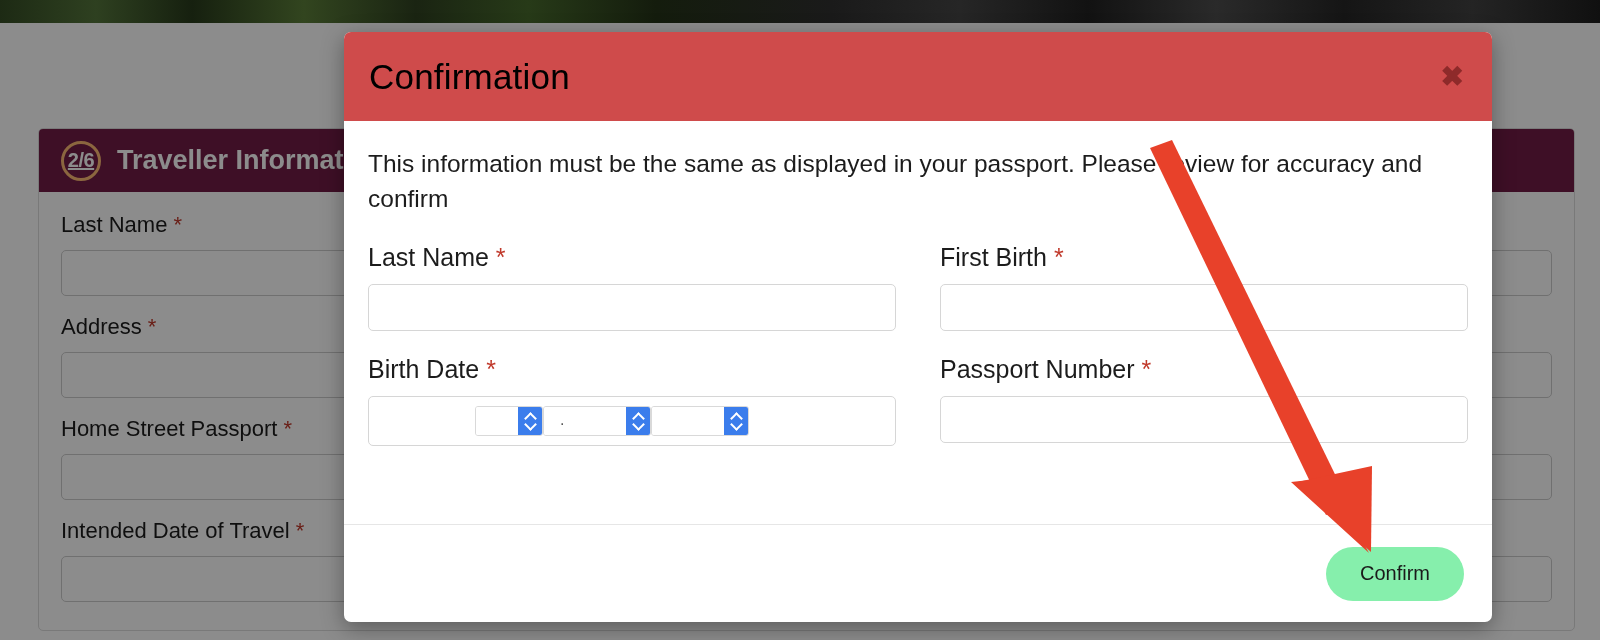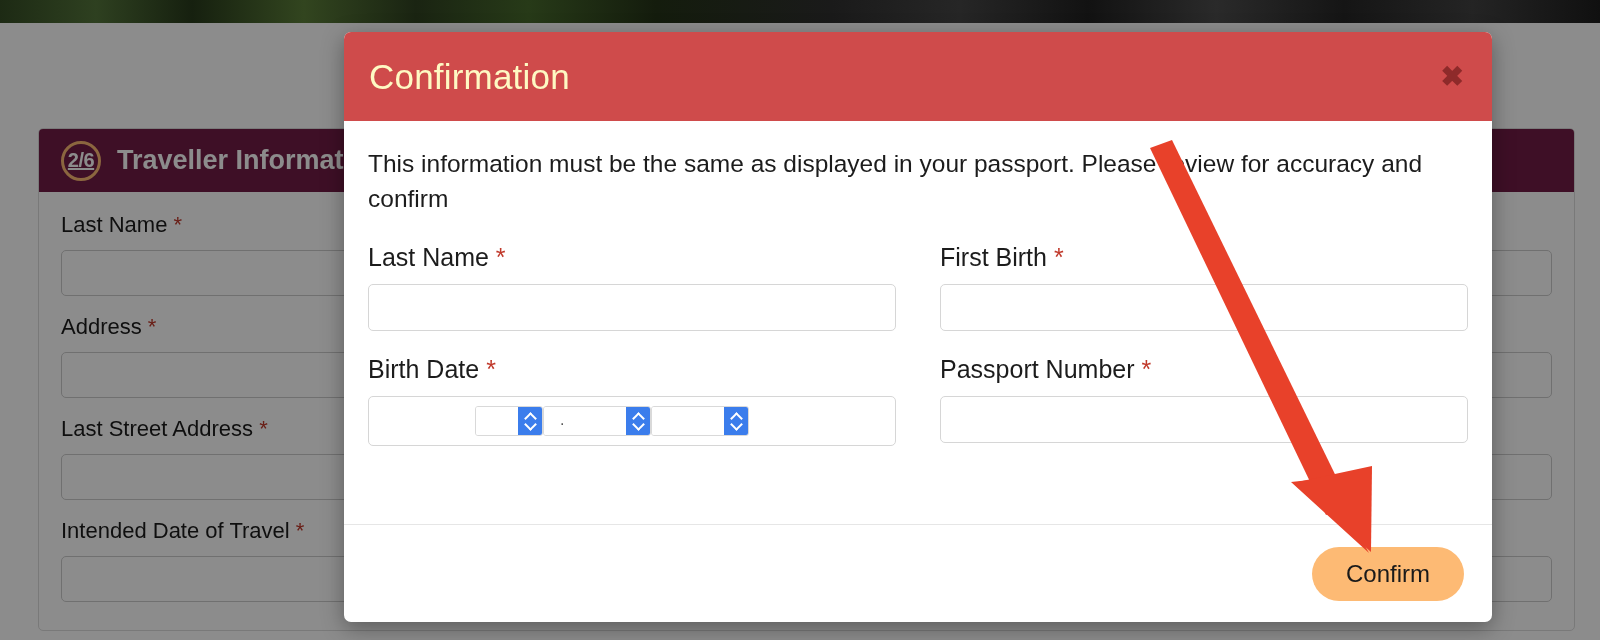--- a/index.html
+++ b/index.html
@@ -149,21 +149,21 @@
     background: #cf4murky;
     background: #CF4B4B;
     position: relative;
     flex: 0 0 auto;
     display: flex;
     align-items: center;
     padding-left: 25px;
   }
 
   #modal-title {
-    color: #fef9c3;
+    color: #000000;
     font-size: 35px;
     font-weight: normal;
     letter-spacing: 0.2px;
   }
 
   #modal-close {
     position: absolute;
     right: 28px;
     top: 50%;
     transform: translateY(-50%);
@@ -284,27 +284,27 @@
     flex: 0 0 auto;
     height: 98px;
     border-top: 1px solid #e6e6e6;
     display: flex;
     align-items: center;
     justify-content: flex-end;
     padding-right: 28px;
   }
 
   #confirm-btn {
-    background: #fdba74;
+    background: #86efac;
     color: #1a1a1a;
     border: none;
     border-radius: 28px;
     padding: 0 34px;
     height: 54px;
-    font-size: 24px;
+    font-size: 20px;
     font-family: "Liberation Sans", sans-serif;
     cursor: pointer;
   }
 
   
   #arrow-layer {
     position: absolute;
     inset: 0;
     pointer-events: none;
     z-index: 50;
@@ -340,21 +340,21 @@
           <div class="bg-field">
             <label class="bg-label">
               <span>Address</span>
               <span class="req">*</span>
             </label>
             <div class="bg-input"></div>
           </div>
 
           <div class="bg-field">
             <label class="bg-label">
-              <span>Last Street Address</span>
+              <span>Home Street Passport</span>
               <span class="req">*</span>
             </label>
             <div class="bg-input"></div>
           </div>
 
           <div class="bg-field">
             <label class="bg-label">
               <span>Intended Date of Travel</span>
               <span class="req">*</span>
             </label>

